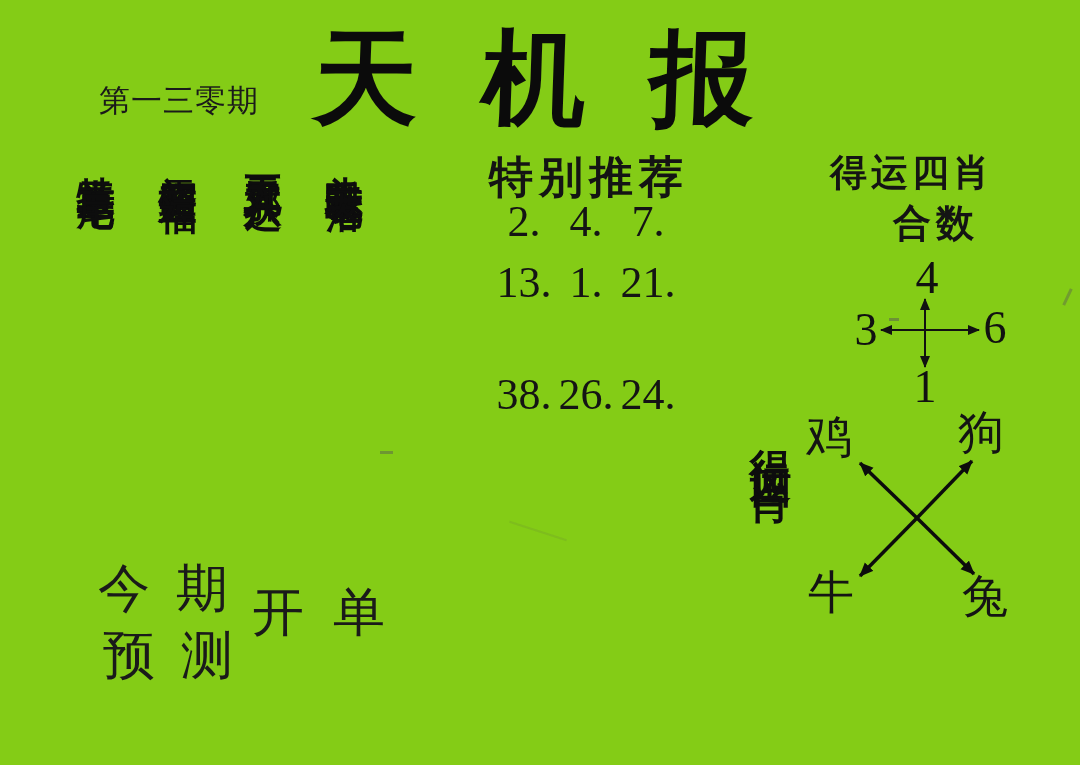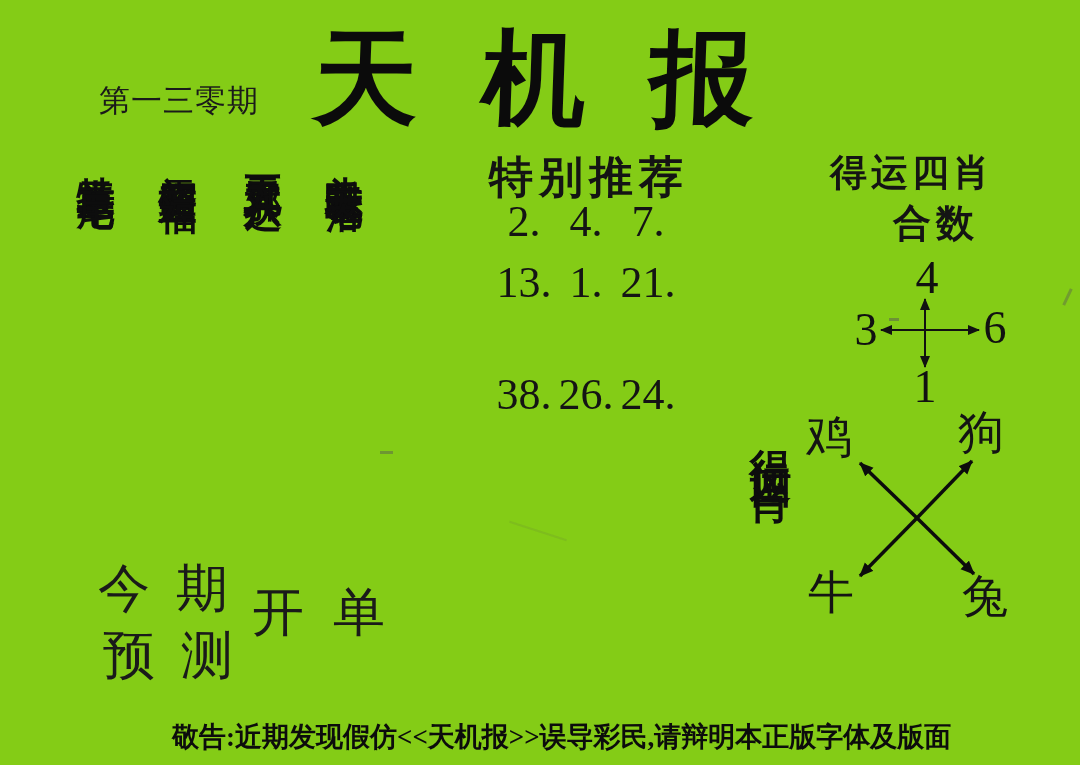--- a/index.html
+++ b/index.html
@@ -162,20 +162,19 @@
     <line x1="77" y1="72" x2="20" y2="17" marker-end="url(#thickArrow)"></line>
     <line x1="77" y1="72" x2="134" y2="128" marker-end="url(#thickArrow)"></line>
     <line x1="77" y1="72" x2="20" y2="130" marker-end="url(#thickArrow)"></line>
     <line x1="77" y1="72" x2="132" y2="15" marker-end="url(#thickArrow)"></line>
   </svg>
 
   <div class="pred l1">今期</div>
   <div class="pred l2">预测</div>
   <div class="pred result">开单</div>
 
-  <div class="warning">敬告:近期发现假仿&lt;&lt;天机报&gt;&gt;误导彩民,请辩明本正版字体及版面</div>
 
   <div class="noise n1"></div>
   <div class="noise n2"></div>
   <div class="noise n3"></div>
   <div class="noise n4"></div>
 
 </div>
 
 </body></html>

